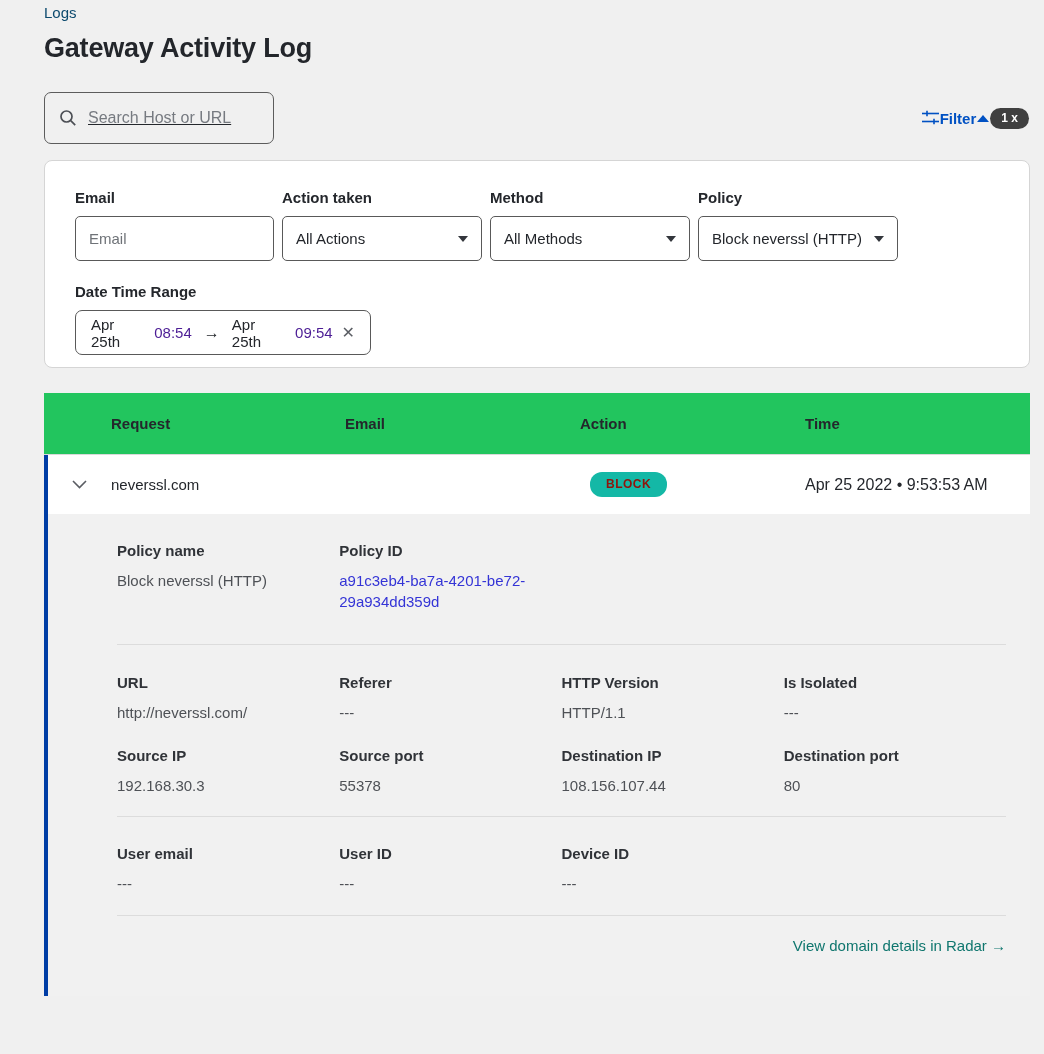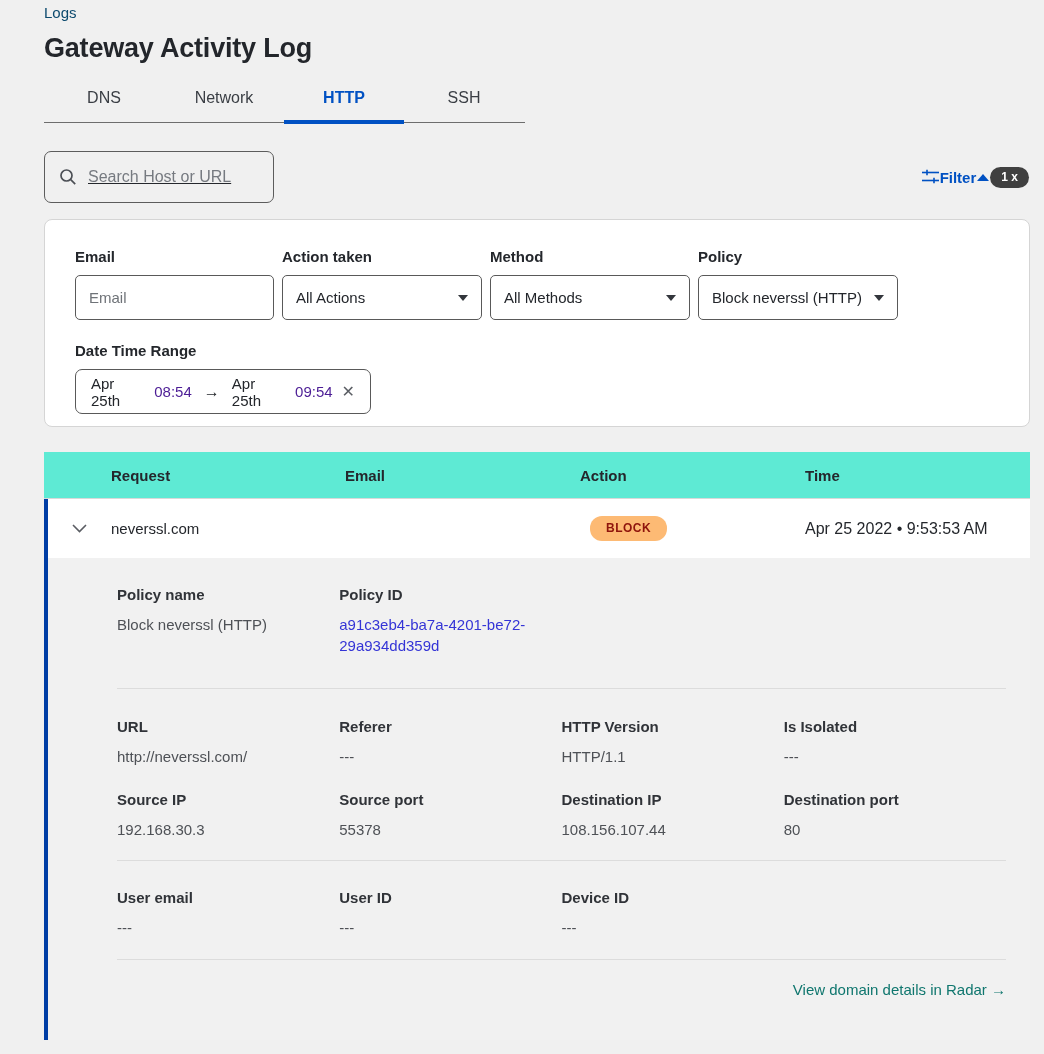--- a/index.html
+++ b/index.html
@@ -42,26 +42,26 @@
   .caret-down { width: 0; height: 0; border-left: 5px solid transparent; border-right: 5px solid transparent; border-top: 6px solid #33363c; }
   .date-row { margin-top: 22px; }
   .date-box { width: 296px; border-radius: 7px; gap: 9px; cursor: pointer; padding: 0 15px; }
   .d-date { color: #23262b; }
   .d-time { color: #4c1d95; }
   .d-arrow { color: #23262b; font-size: 16px; padding: 0 3px; }
   .d-clear { margin-left: auto; color: #5b5e64; font-size: 16px; cursor: pointer; }
 
   
   .table { margin-top: 25px; }
-  .table-header { background: #5eead4; display: grid; grid-template-columns: 67px 234px 235px 225px 225px; align-items: center; height: 47px; border-bottom: 1px solid #d9d9d9; }
+  .table-header { background: #22c55e; display: grid; grid-template-columns: 67px 234px 235px 225px 225px; align-items: center; height: 62px; border-bottom: 1px solid #d9d9d9; }
   .th { font-size: 15px; font-weight: 700; color: #24272c; }
   .log-row { display: grid; grid-template-columns: 63px 234px 235px 225px 225px; align-items: center; height: 59px; background: #fff; border-left: 4px solid #003da5; cursor: pointer; }
   .chev-cell { display: flex; justify-content: center; }
   .request-cell { font-size: 15px; color: #24272c; }
-  .badge-block { display: inline-block; background: #fdba74; color: #8f140c; font-size: 12px; font-weight: 700; letter-spacing: 0.5px; padding: 5px 16px 6px; border-radius: 12px; margin-left: 10px; }
+  .badge-block { display: inline-block; background: #14b8a6; color: #8f140c; font-size: 12px; font-weight: 700; letter-spacing: 0.5px; padding: 5px 16px 6px; border-radius: 12px; margin-left: 10px; }
   .time-cell { font-size: 16px; color: #24272c; }
 
   
   .detail { background: #f1f1f1; border-left: 4px solid #003da5; padding: 28px 24px 0 69px; height: 482px; }
   .dgrid { display: grid; grid-template-columns: repeat(4, 1fr); }
   .f-label { font-size: 15px; font-weight: 700; color: #303338; }
   .f-value { margin-top: 11px; font-size: 15px; color: #4e5156; line-height: 21px; }
   .f-link { color: #3434d6; word-wrap: break-word; padding-right: 22px; cursor: pointer; }
   .divider { border-top: 1px solid #dcdcdc; }
   .div1 { margin-top: 32px; }
@@ -76,26 +76,20 @@
   svg { display: block; }
 </style>
 </head>
 <body>
 
 <div class="page">
 
   <div class="breadcrumb">Logs</div>
   <h1 class="page-title">Gateway Activity Log</h1>
 
-  <div class="tabs">
-    <div class="tab">DNS</div>
-    <div class="tab">Network</div>
-    <div class="tab active">HTTP</div>
-    <div class="tab">SSH</div>
-  </div>
 
   <div class="toolbar">
     <div class="search-box">
       <span>
         <svg width="18" height="18" viewBox="0 0 18 18" fill="none" stroke="#4c4f55" stroke-width="1.7">
           <circle cx="7.5" cy="7.5" r="5.5"></circle>
             <line x1="11.7" y1="11.7" x2="16.2" y2="16.2"></line>
         </svg>
       </span>
       <input type="text" placeholder="Search Host or URL" style="">

